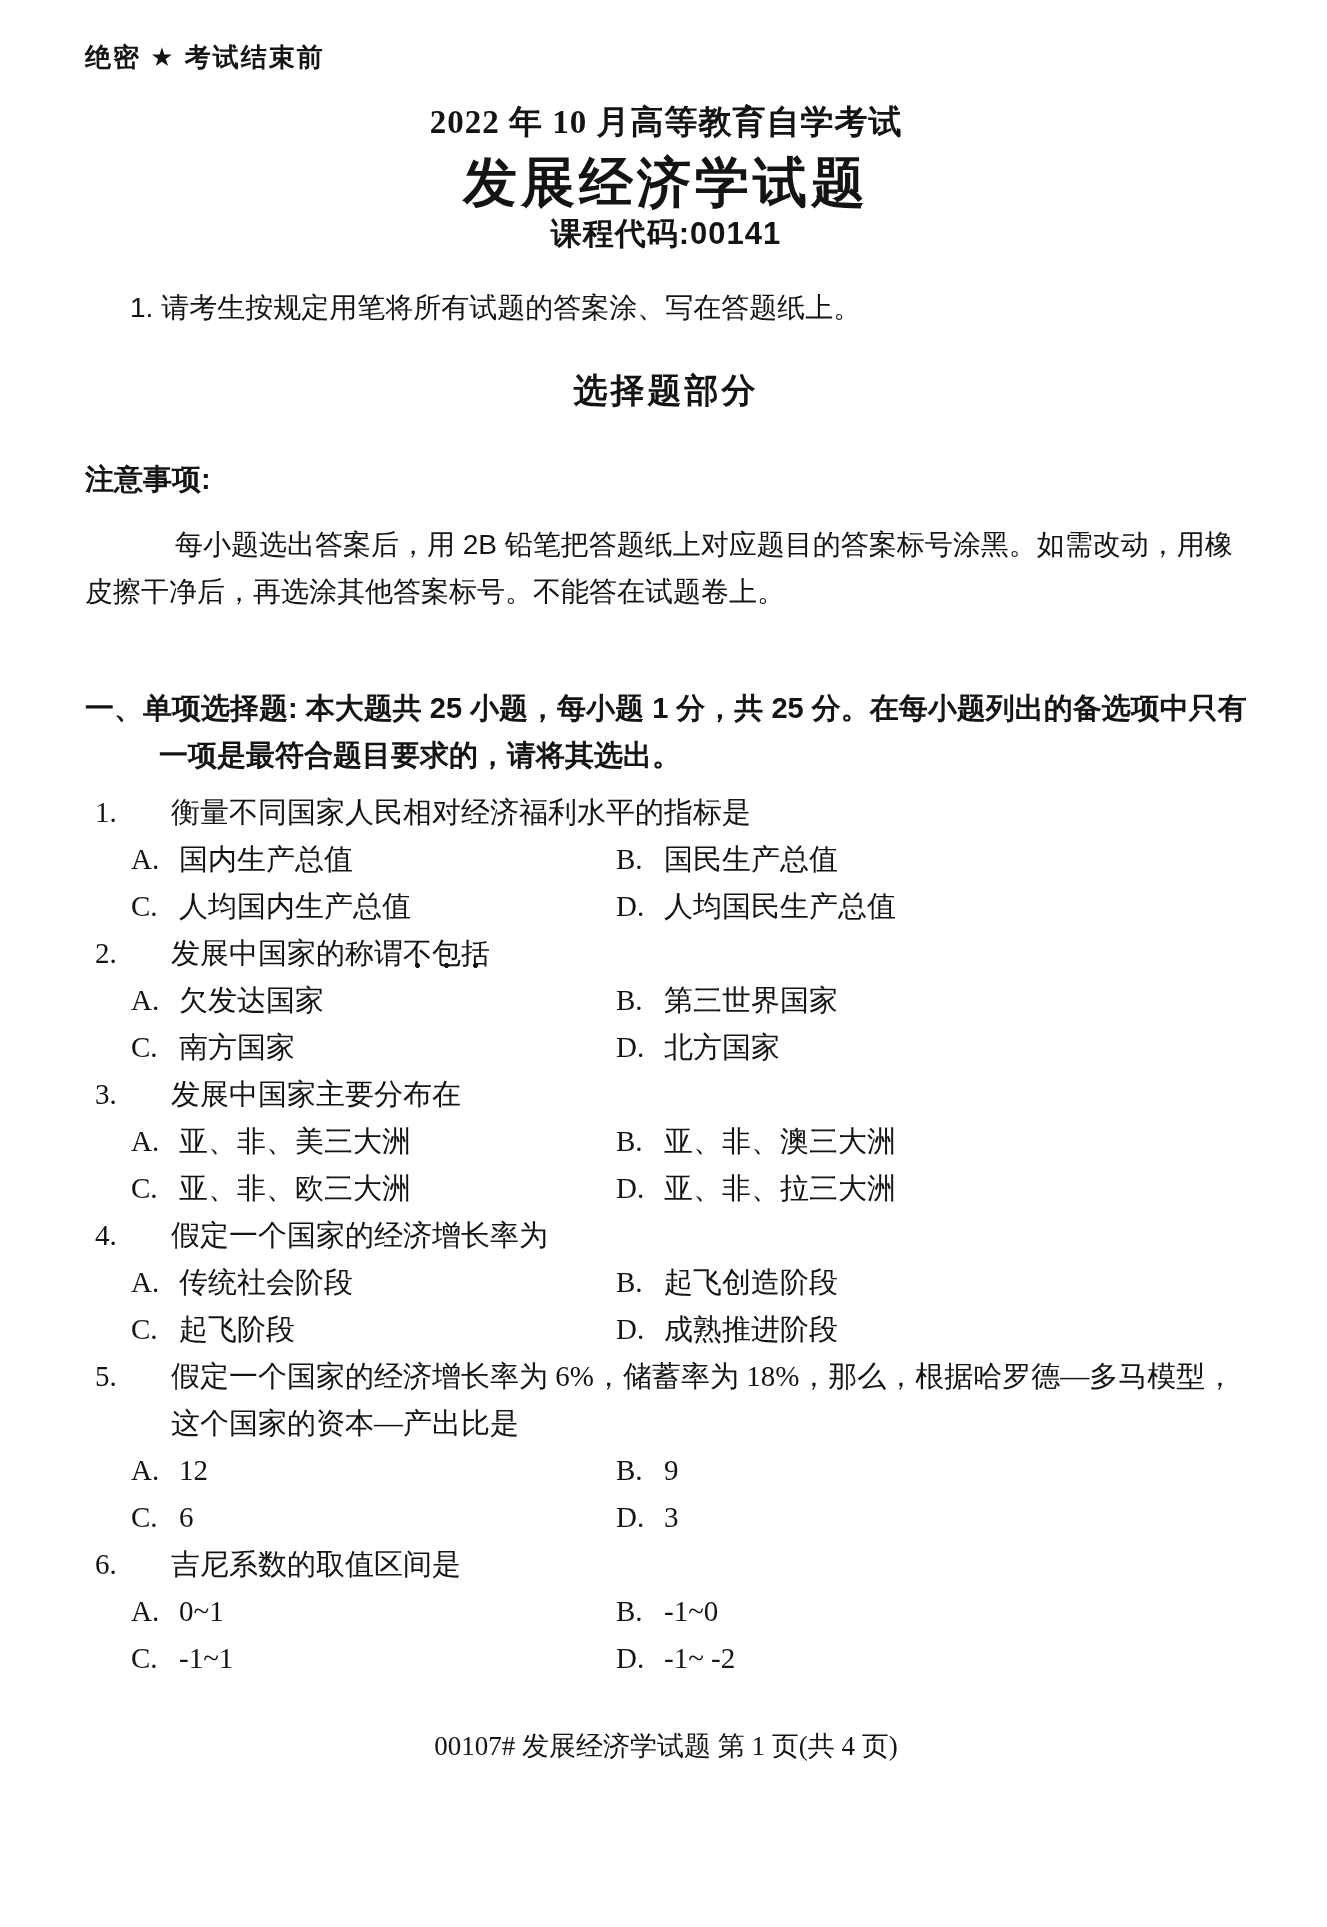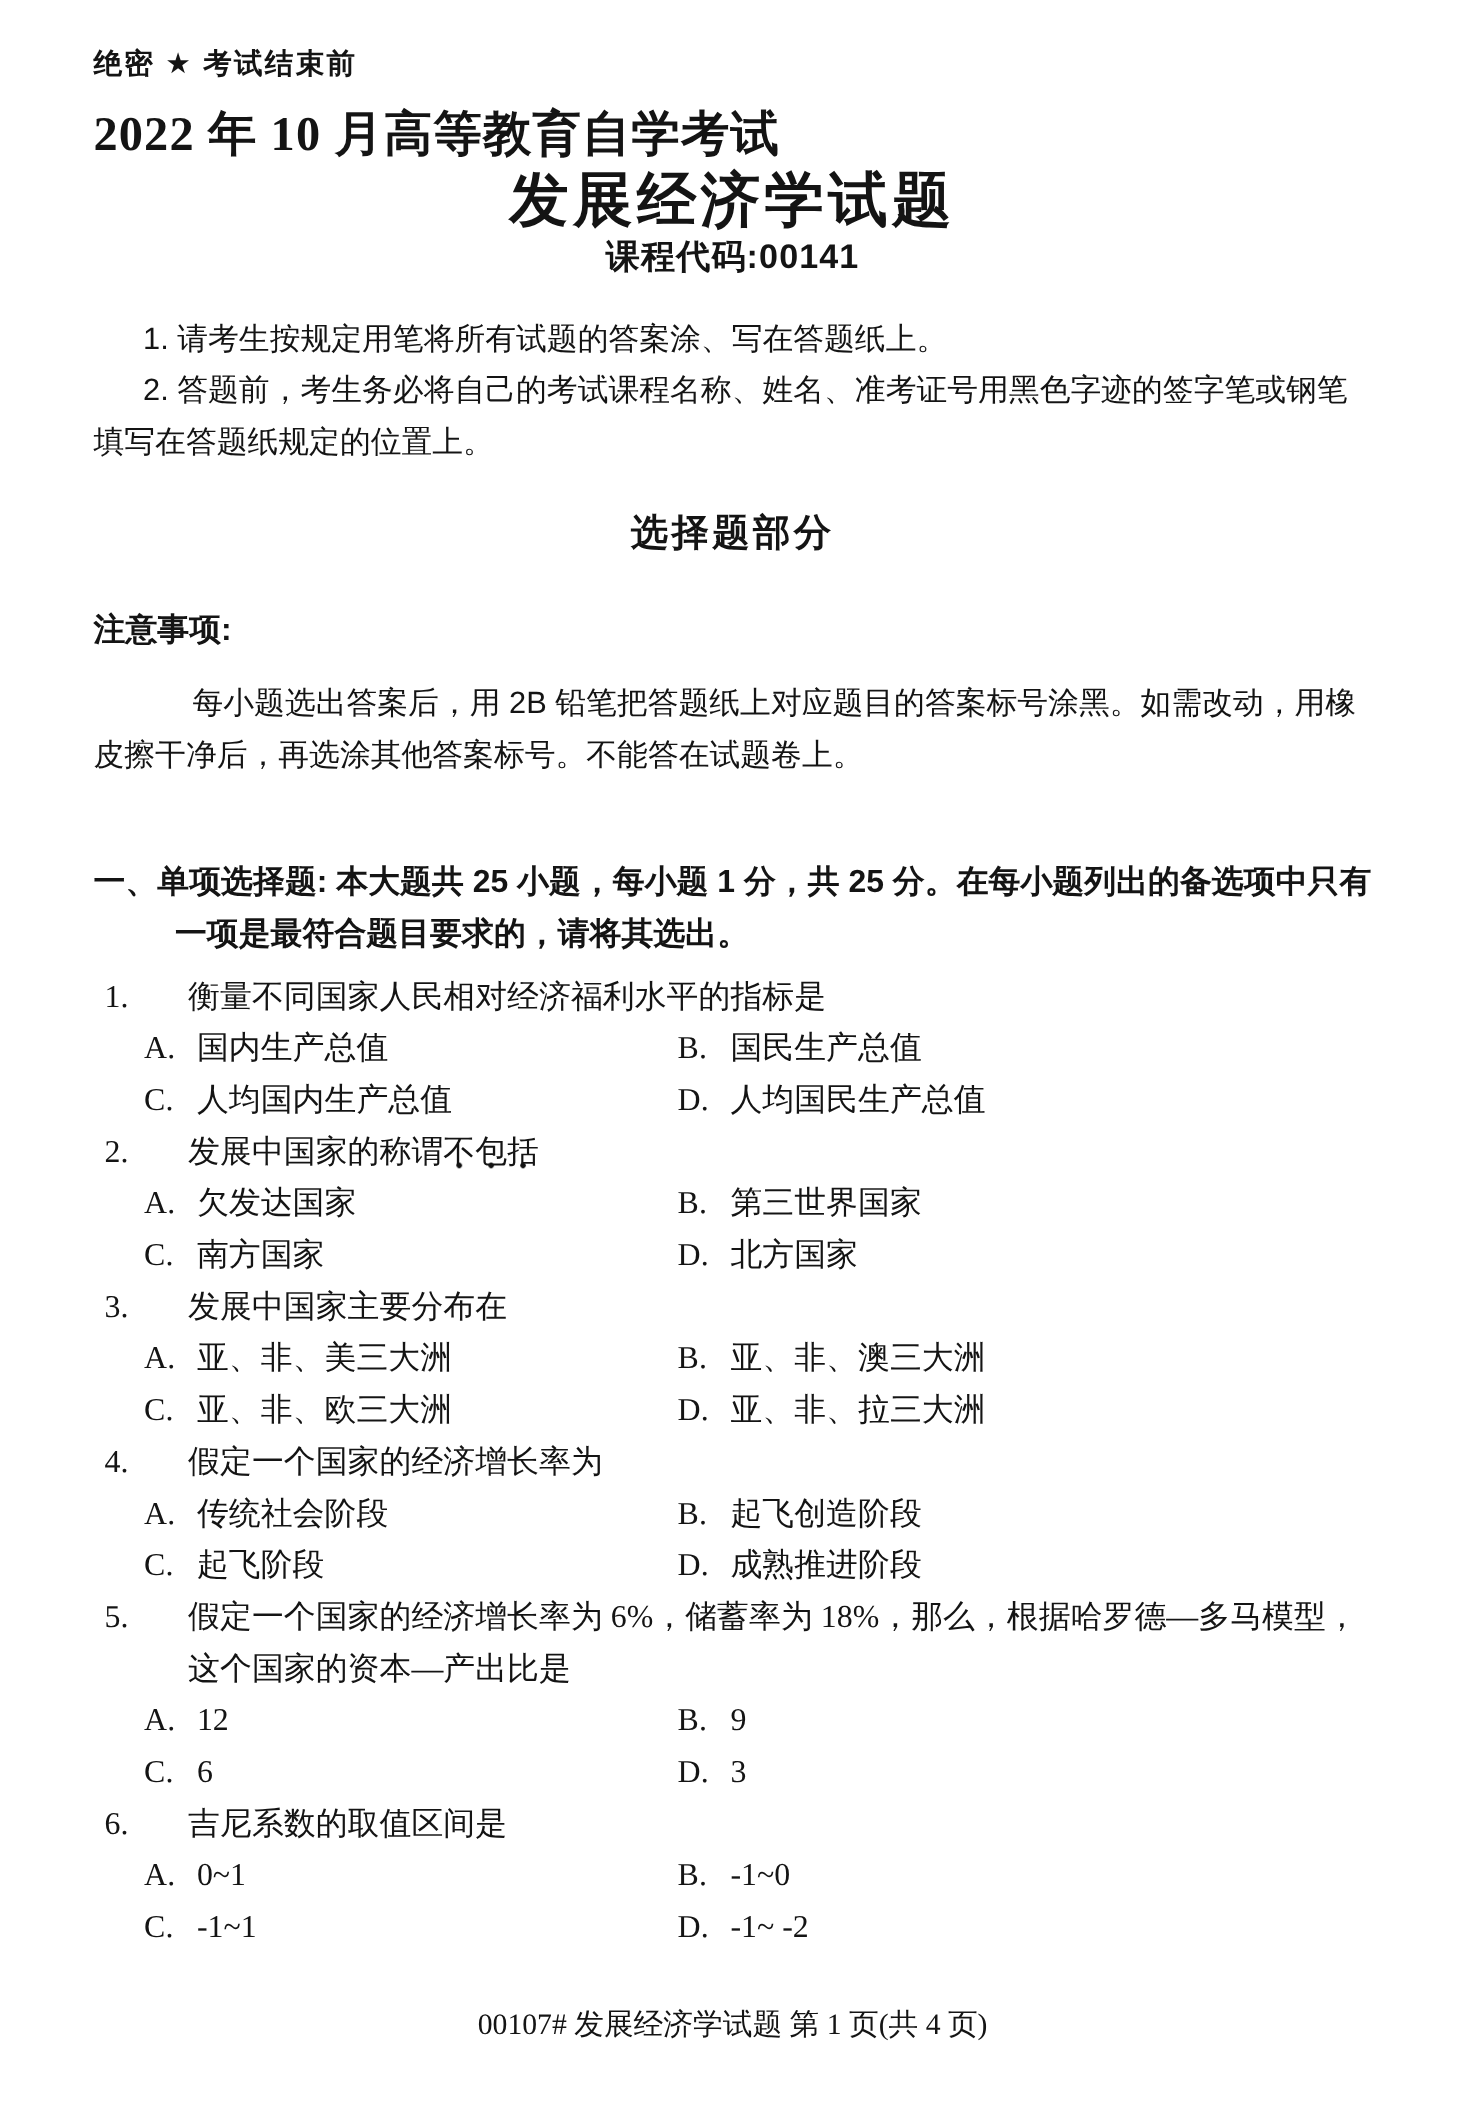--- a/index.html
+++ b/index.html
@@ -9,23 +9,23 @@
     font-family:"Liberation Serif","DejaVu Serif",serif;
     -webkit-font-smoothing:antialiased;
   }
   .page{padding:40px 80px 0 85px;box-sizing:border-box;width:1327px;height:1504px;position:relative;}
 
   .classification{
     font-family:"Liberation Sans","DejaVu Sans",sans-serif;
     font-weight:700;font-size:26px;line-height:34px;letter-spacing:2px;
   }
   .title1{
-    margin-top:22px;
+    text-align:center;margin-top:22px;
     font-family:"Liberation Serif","DejaVu Serif",serif;
-    font-weight:600;font-size:44px;line-height:52px;letter-spacing:1px;
+    font-weight:600;font-size:33px;line-height:52px;letter-spacing:1px;
   }
   .title2{
     text-align:center;margin-top:4px;
     font-family:"Liberation Sans","DejaVu Sans",sans-serif;
     font-weight:800;font-size:54px;line-height:60px;letter-spacing:4px;
   }
   .course-code{
     text-align:center;margin-top:2px;
     font-family:"Liberation Sans","DejaVu Sans",sans-serif;
     font-weight:700;font-size:31px;line-height:40px;letter-spacing:1px;
@@ -81,21 +81,20 @@
 <div class="page">
 
   <div class="classification">绝密 ★ 考试结束前</div>
 
   <div class="title1">2022 年 10 月高等教育自学考试</div>
   <div class="title2">发展经济学试题</div>
   <div class="course-code">课程代码:00141</div>
 
   <div class="instructions">
     <div class="inst">1. 请考生按规定用笔将所有试题的答案涂、写在答题纸上。</div>
-    <div class="inst">2. 答题前，考生务必将自己的考试课程名称、姓名、准考证号用黑色字迹的签字笔或钢笔填写在答题纸规定的位置上。</div>
   </div>
 
   <div class="section-title">选择题部分</div>
 
   <div class="notes-label">注意事项:</div>
   <div class="notes-body">每小题选出答案后，用 2B 铅笔把答题纸上对应题目的答案标号涂黑。如需改动，用橡皮擦干净后，再选涂其他答案标号。不能答在试题卷上。</div>
 
   <div class="part-header">一、单项选择题: 本大题共 25 小题，每小题 1 分，共 25 分。在每小题列出的备选项中只有一项是最符合题目要求的，请将其选出。</div>
 
   <div class="questions">

